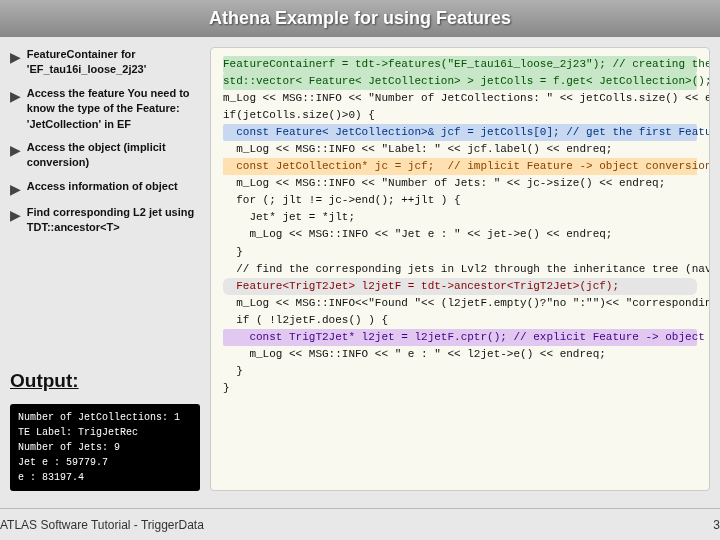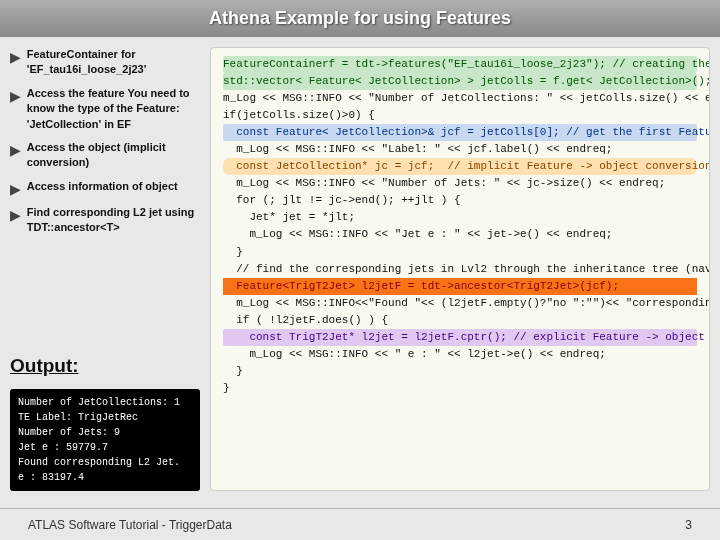--- a/index.html
+++ b/index.html
@@ -59,26 +59,26 @@
       border-radius: 2px;
     }
     .code-line.highlight-blue {
       background: #c8d8f0;
       color: #003388;
       border-radius: 2px;
     }
     .code-line.highlight-orange {
       background: #ffe0b0;
       color: #884400;
-      border-radius: 7px;
+      border-radius: 0;
     }
     .code-line.highlight-red {
-      background: #f97316;
+      background: #e5e5e5;
       color: #880000;
-      border-radius: 0;
+      border-radius: 6px;
     }
     .code-line.highlight-purple {
       background: #e0c8f0;
       color: #440088;
       border-radius: 2px;
     }
 
     .output-box {
       background: #000;
       color: #fff;
@@ -100,21 +100,21 @@
 
     .footer {
       position: absolute;
       bottom: 0;
       width: 720px;
       background: #e8e8e8;
       border-top: 1px solid #bbb;
       display: flex;
       justify-content: space-between;
       align-items: center;
-      padding: 4px 28px;
+      padding: 4px 0;
       height: 32px;
     }
 
     .footer-left {
       font-size: 12px;
       color: #333;
     }
 
     .footer-right {
       font-size: 12px;
@@ -186,21 +186,20 @@
       </div>
     </div>
 
     <div>
       <div class="output-label">Output:</div>
       <div class="output-box" id="output-box">
           <div>Number of JetCollections: 1</div>
           <div>TE Label: TrigJetRec</div>
           <div>Number of Jets: 9</div>
           <div>Jet e : 59779.7</div>
-          <div>Found corresponding L2 Jet.</div>
           <div>e : 83197.4</div>
         </div>
     </div>
   </div>
 
   <div class="right-panel" id="code-panel">
       <div class="code-line highlight-green">FeatureContainerf = tdt-&gt;features("EF_tau16i_loose_2j23"); // creating the feature container</div>
       <div class="code-line highlight-green">std::vector&lt; Feature&lt; JetCollection&gt; &gt; jetColls = f.get&lt; JetCollection&gt;();</div>
       <div class="code-line ">m_Log &lt;&lt; MSG::INFO &lt;&lt; "Number of JetCollections: " &lt;&lt; jetColls.size() &lt;&lt; endreq;</div>
       <div class="code-line ">if(jetColls.size()&gt;0) {</div>

